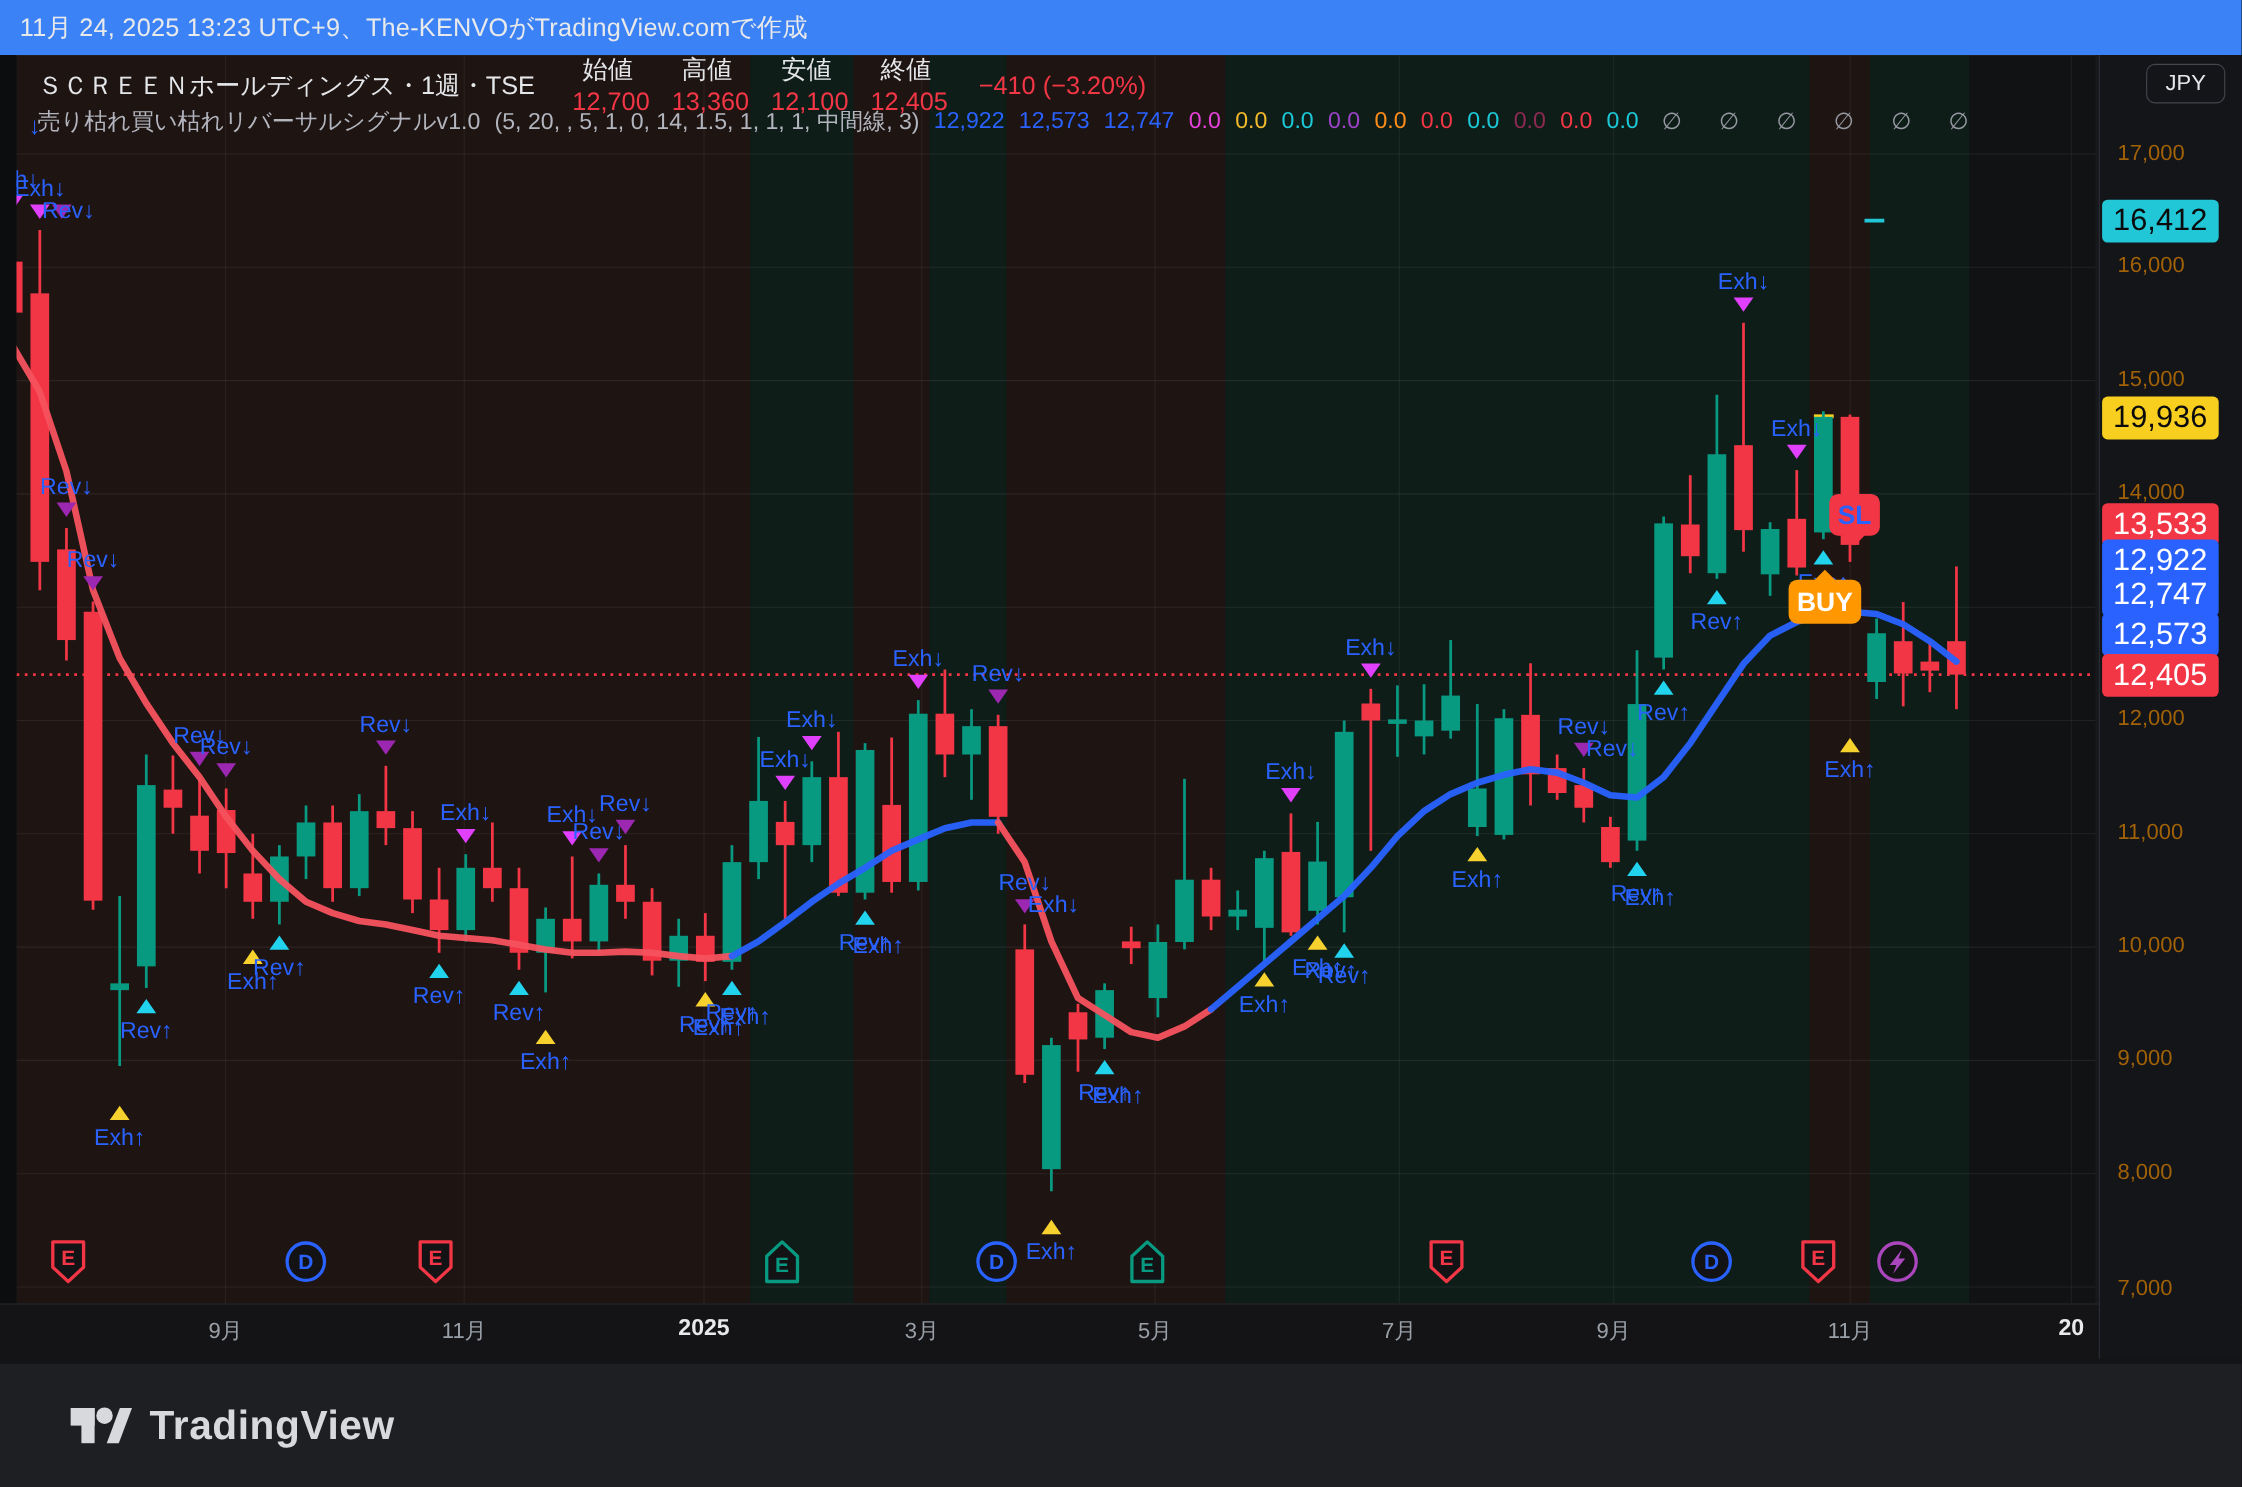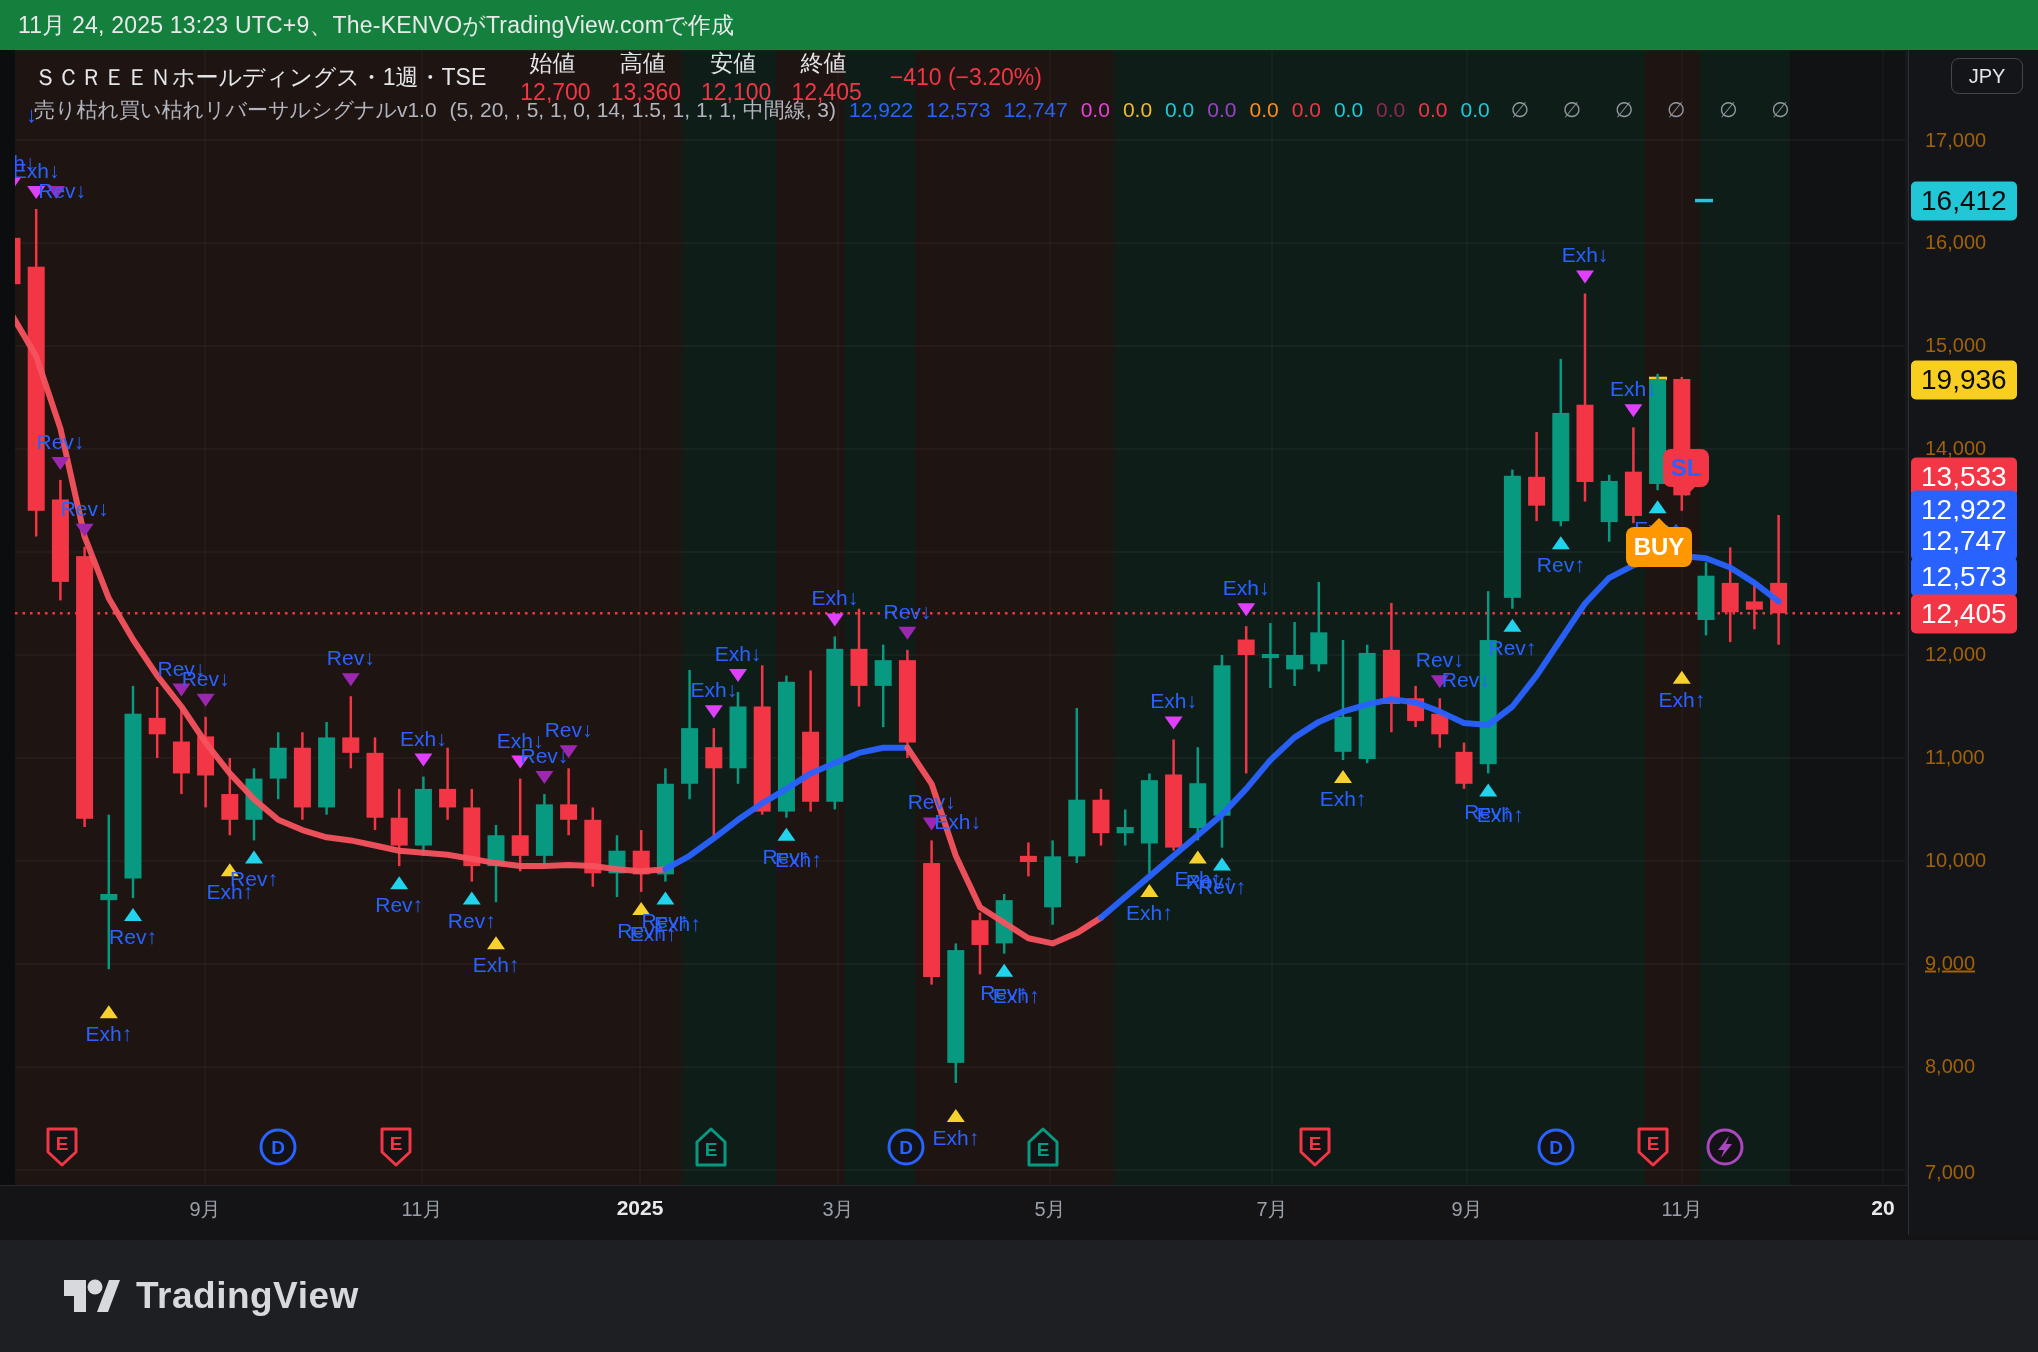--- a/index.html
+++ b/index.html
@@ -1,19 +1,19 @@
 <!DOCTYPE html>
 <html><head>
 <meta charset="utf-8">
 <style>
   html,body{margin:0;padding:0;background:#101013;}
   *{box-sizing:border-box;}
   body{font-family:"Liberation Sans","DejaVu Sans",sans-serif;}
   #screen{position:relative;width:2038px;height:1352px;overflow:hidden;background:#17181b;}
-  #topbar{position:absolute;left:0;top:0;width:2038px;height:50px;background:#15803d;display:flex;align-items:center;padding-left:18px;z-index:6;}
+  #topbar{position:absolute;left:0;top:0;width:2038px;height:50px;background:#3b82f6;display:flex;align-items:center;padding-left:18px;z-index:6;}
   #topbar .note{color:#e8e9ea;font-size:23px;letter-spacing:.2px;white-space:nowrap;}
   #chartsvg{position:absolute;left:0;top:0;z-index:1;}
   .overlay-row{position:absolute;z-index:5;display:flex;align-items:center;white-space:nowrap;}
   #row1{left:34px;top:62px;height:30px;font-size:23px;color:#e4e6ea;gap:28px;}
   #row1 .val{color:#f23645;margin-left:6px;}
   #row1 .chg{color:#f23645;}
   #row1 .pair{display:flex;align-items:center;flex-direction:column;}
   #row2{left:34px;top:97px;height:26px;font-size:21px;color:#b2b5be;gap:13px;}
   #row2 .ind-vals{display:flex;gap:13px;font-weight:500;}
   #row2 .nullset{color:#9598a1;margin-left:8px;letter-spacing:14px;}
@@ -399,21 +399,21 @@
 
   <div id="price-axis">
     <div id="jpy-btn">JPY</div>
   <div class="axlabel" style="top: 90px;">17,000</div>
       <div class="axlabel" style="top: 192px;">16,000</div>
       <div class="axlabel" style="top: 295px;">15,000</div>
       <div class="axlabel" style="top: 398px;">14,000</div>
       <div class="axlabel" style="top: 604px;">12,000</div>
       <div class="axlabel" style="top: 707px;">11,000</div>
       <div class="axlabel" style="top: 810px;">10,000</div>
-      <div class="axlabel" style="top: 913px; text-decoration: underline;">9,000</div>
+      <div class="axlabel" style="top: 913px;">9,000</div>
       <div class="axlabel" style="top: 1016px;">8,000</div>
       <div class="axlabel" style="top: 1122px;">7,000</div>
       <div class="axbadge" style="top: 151px; background: rgb(33, 199, 214); color: rgb(11, 11, 13);">16,412</div>
       <div class="axbadge" style="top: 330px; background: rgb(248, 207, 31); color: rgb(11, 11, 13);">19,936</div>
       <div class="axbadge" style="top: 427px; background: rgb(242, 54, 69); color: rgb(255, 255, 255);">13,533</div>
       <div class="axbadge" style="top: 460px; background: rgb(41, 98, 255); color: rgb(255, 255, 255);">12,922</div>
       <div class="axbadge" style="top: 491px; background: rgb(41, 98, 255); color: rgb(255, 255, 255);">12,747</div>
       <div class="axbadge" style="top: 527px; background: rgb(41, 98, 255); color: rgb(255, 255, 255);">12,573</div>
       <div class="axbadge" style="top: 564px; background: rgb(242, 54, 69); color: rgb(255, 255, 255);">12,405</div>
     </div>

